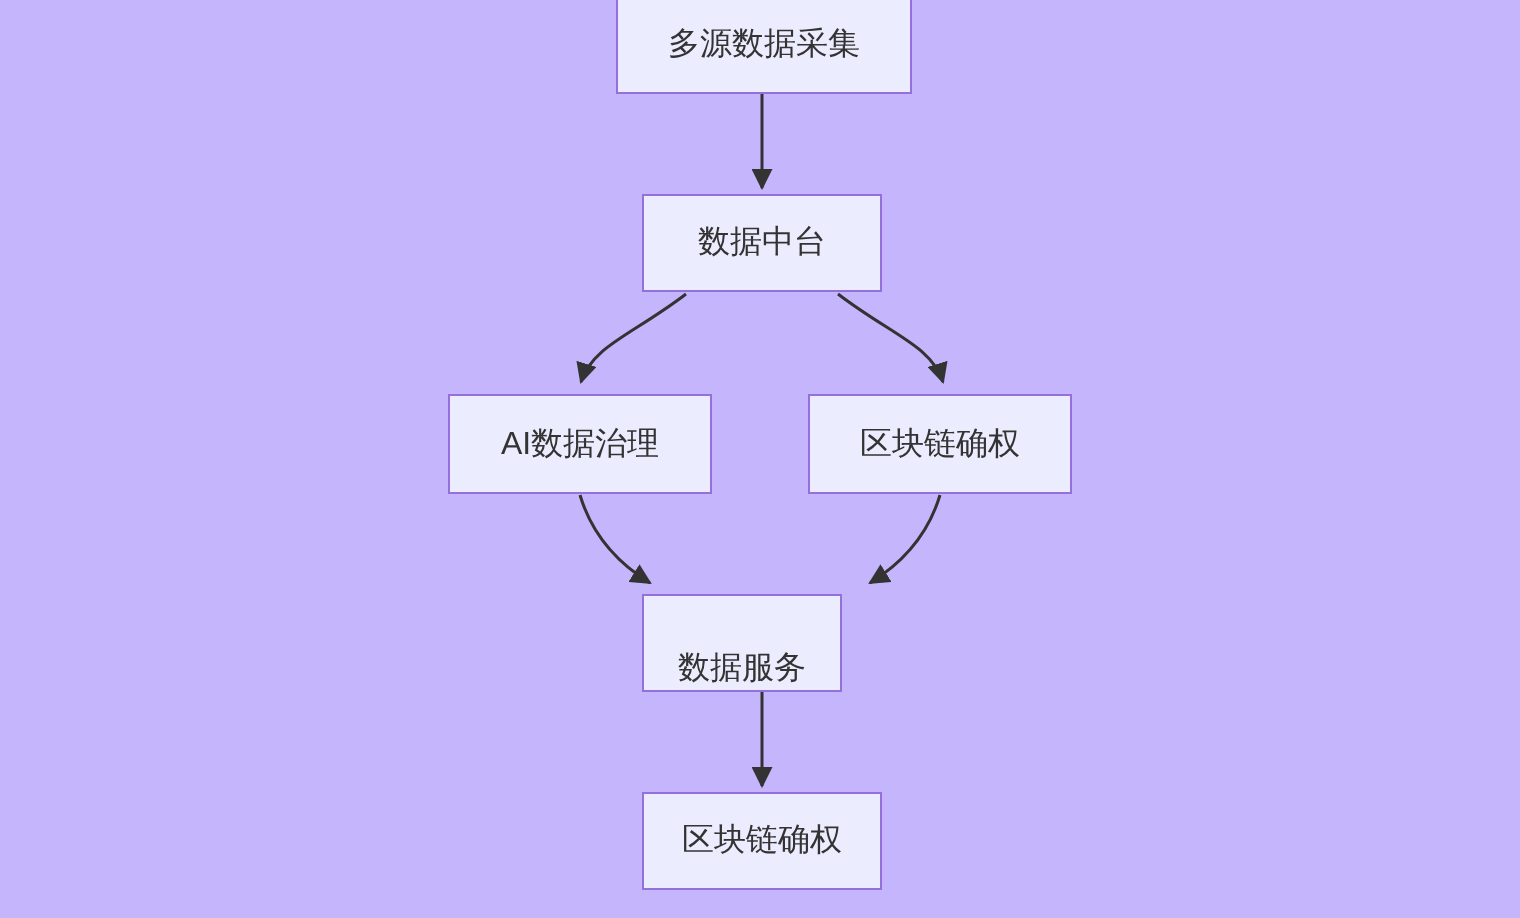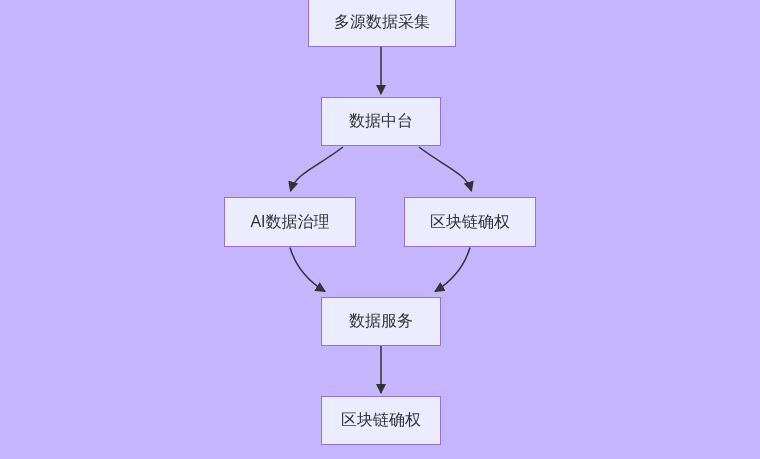--- a/index.html
+++ b/index.html
@@ -76,21 +76,21 @@
   </div>
 
   <div class="node" style="left:224px; top:197px; width:132px; height:50px;">
     <span>AI数据治理</span>
   </div>
 
   <div class="node" style="left:404px; top:197px; width:132px; height:50px;">
     <span>区块链确权</span>
   </div>
 
-  <div class="node" style="left:321px; top:297px; width:120px; height:49px;">
+  <div class="node" style="left:321px; top:297px; width:100px; height:49px;align-items:flex-end;">
     <span>数据服务</span>
   </div>
 
   <div class="node" style="left:321px; top:396px; width:120px; height:49px;">
     <span>区块链确权</span>
   </div>
 
 </div>
 
 </body></html>

